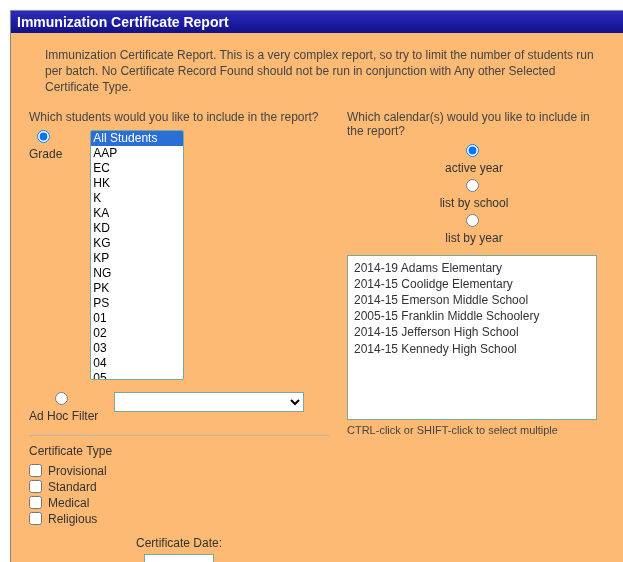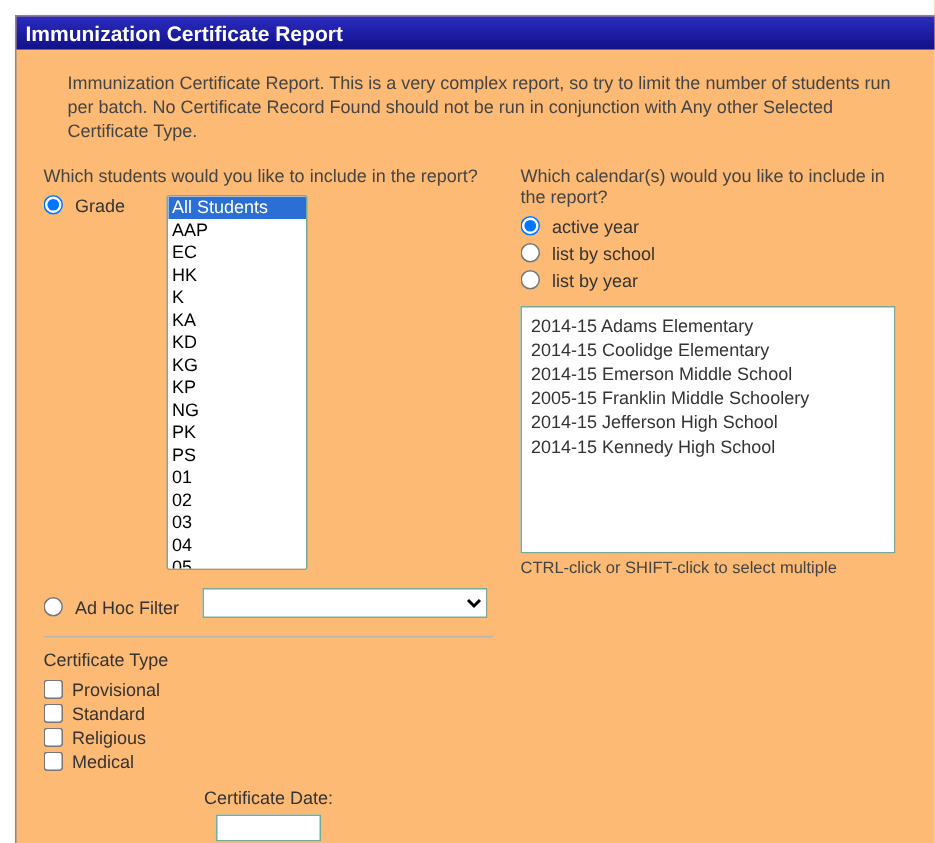--- a/index.html
+++ b/index.html
@@ -42,20 +42,21 @@
   .col-right { flex: 1 1 auto; }
   .q-label {
     color: #444;
     margin-bottom: 6px;
   }
   .radio-row {
     display: flex;
     align-items: center;
     gap: 4px;
     margin-bottom: 4px;
+    flex-direction: column;
   }
   .radio-row input[type=radio] {
     margin: 0 4px 0 0;
   }
   .grade-block {
     display: flex;
     align-items: flex-start;
     gap: 28px;
   }
   select.listbox {
@@ -64,21 +65,21 @@
     font-size: 12px;
     border: 1px solid #7a9;
     background: #fff;
   }
   select.listbox option.selected-blue {
     background: #2a6ed6;
     color: #fff;
   }
   .adh-row {
     display: flex;
-    align-items: flex-end;
+    align-items: flex-start;
     gap: 16px;
     margin-top: 12px;
     margin-bottom: 12px;
   }
   select.combo {
     width: 190px;
     height: 20px;
     font-size: 12px;
     background: #fff;
     border: 1px solid #7a9;
@@ -205,25 +206,25 @@
         <label class="chk-row">
           <input type="checkbox" style="">
           <span>Provisional</span>
         </label>
         <label class="chk-row">
           <input type="checkbox" style="">
           <span>Standard</span>
         </label>
         <label class="chk-row">
           <input type="checkbox" style="">
+          <span>Medical</span>
+        </label>
+        <label class="chk-row">
+          <input type="checkbox" style="">
           <span>Religious</span>
-        </label>
-        <label class="chk-row">
-          <input type="checkbox" style="">
-          <span>Medical</span>
         </label>
 
         <div class="date-row">
           <span>Certificate Date:</span>
           <input class="date-input" value="" style="">
           <span class="cal-icon">
             <svg width="14" height="13" viewBox="0 0 14 13">
                 <rect x="0.5" y="1.5" width="13" height="11" fill="#fff" stroke="#5a7fbf"></rect>
                 <rect x="0.5" y="1.5" width="13" height="3" fill="#5a7fbf"></rect>
                 <rect x="3" y="0" width="1.5" height="3" fill="#5a7fbf"></rect>
@@ -265,21 +266,21 @@
         <label class="radio-row">
           <input type="radio" name="calsel" style="">
           <span>list by school</span>
         </label>
         <label class="radio-row">
           <input type="radio" name="calsel" style="">
           <span>list by year</span>
         </label>
 
         <div class="calendar-list" id="calendar-list">
-            <div class="item">2014-15 Adams Elementary</div>
+            <div class="item">2014-19 Adams Elementary</div>
             <div class="item">2014-15 Coolidge Elementary</div>
             <div class="item">2014-15 Emerson Middle School</div>
             <div class="item">2005-15 Franklin Middle Schoolery</div>
             <div class="item">2014-15 Jefferson High School</div>
             <div class="item">2014-15 Kennedy High School</div>
           </div>
 
         <div class="hint">CTRL-click or SHIFT-click to select multiple</div>
 
       </div>

